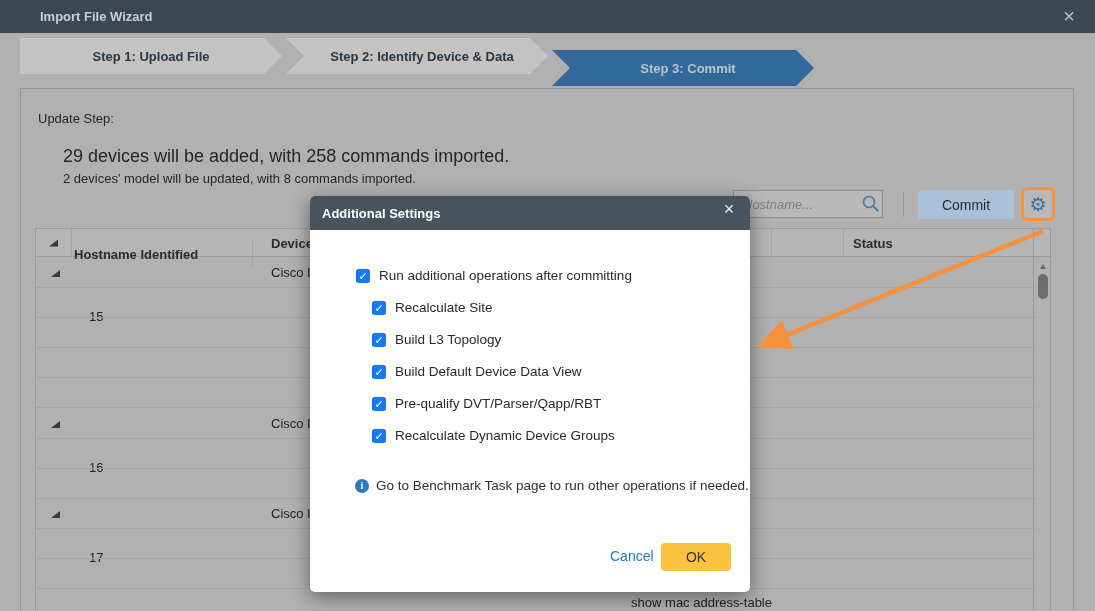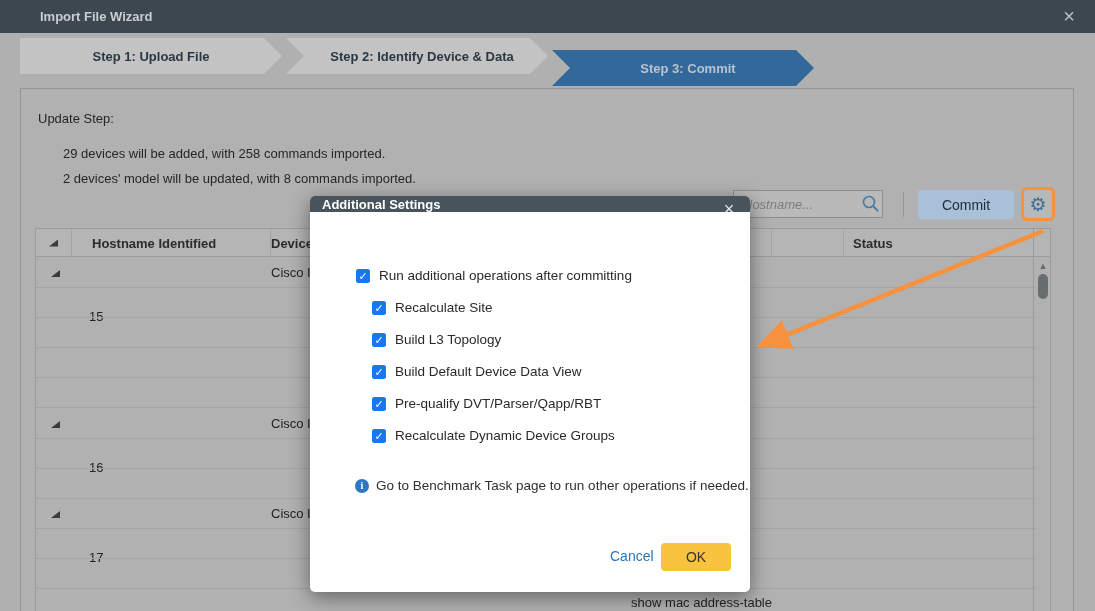--- a/index.html
+++ b/index.html
@@ -17,60 +17,60 @@
   .step-1 { left:20px; width:262px; clip-path:polygon(0 0, calc(100% - 18px) 0, 100% 50%, calc(100% - 18px) 100%, 0 100%); }
   .step-2 { left:286px; width:262px; clip-path:polygon(0 0, calc(100% - 18px) 0, 100% 50%, calc(100% - 18px) 100%, 0 100%, 18px 50%); padding-left:10px; }
   .step-3 { left:552px; width:262px; clip-path:polygon(0 0, calc(100% - 18px) 0, 100% 50%, calc(100% - 18px) 100%, 0 100%, 18px 50%); padding-left:10px;margin-top:12px; }
   .step-4 { left:818px; width:235px; clip-path:polygon(0 0, 100% 0, 100% 100%, 0 100%, 18px 50%); padding-left:10px; }
   .step.active { background:#33689a; color:#b9c3cb; }
 
   
   .panel { position:absolute; left:20px; top:88px; width:1054px; height:525px; border:1px solid #8f979c; background:#b1b1b1; }
 
   .update-title { position:absolute; left:38px; top:111px; font-size:13px; color:#262626; }
-  .update-line1 { position:absolute; left:63px; top:146px; font-size:13px; color:#262626; }
+  .update-line1 { position:absolute; left:63px; top:146px; font-size:18px; color:#262626; }
   .update-line2 { position:absolute; left:63px; top:171px; font-size:13px; color:#262626; }
 
   
   .searchbox { position:absolute; left:733px; top:190px; width:150px; height:28px; background:#b9b9b9; border:1px solid #8e8e8e; display:flex; align-items:center; }
   .searchbox input { flex:1; min-width:0; border:none; outline:none; background:transparent; font-style:italic; font-size:13px; color:#6f6f6f; padding-left:9px; font-family:inherit; }
   .searchbox input::placeholder { color:#7d7d7d; opacity:1; }
   .searchbox .mag { width:22px; height:22px; flex:0 0 22px; }
   .tb-divider { position:absolute; left:903px; top:192px; width:1px; height:25px; background:#989898; }
   .commit-btn { position:absolute; left:918px; top:190px; width:96px; height:29px; background:#a8c1d8; border:none; border-radius:3px; color:#1d2c3a; font-size:14px; font-family:inherit; cursor:pointer; }
   .gear-wrap { position:absolute; left:1021px; top:187px; width:34px; height:34px; border:3px solid #f6913d; border-radius:6px; display:flex; align-items:center; justify-content:center; background:rgba(200,206,210,0.25); cursor:pointer; }
   .gear-wrap .gear { color:#3c6e9b; font-size:19px; line-height:19px; }
 
   
   .grid { position:absolute; left:35px; top:228px; width:1016px; height:383px; border:1px solid #9b9b9b; border-bottom:none; background:#b1b1b1; overflow:hidden; }
   .grid-header { position:absolute; left:0; top:0; width:100%; height:28px; background:#b5b5b5; border-bottom:1px solid #9b9b9b; font-size:13px; color:#2c2c2c; font-weight:600; }
   .hcell { position:absolute; top:0; height:28px; display:flex; align-items:center; border-right:1px solid #a3a3a3; }
   .hc0 { left:0; width:36px; justify-content:center; }
-  .hc1 { left:44px; width:191px; padding-left:12px; }
+  .hc1 { left:26px; width:191px; padding-left:12px;margin-top:11px; }
   .hc2 { left:227px; width:509px; padding-left:8px; }
   .hc3 { left:736px; width:72px; }
   .hc4 { left:808px; width:189px; padding-left:9px; }
   .tri { width:9px; height:7px; background:#3b3b3b; clip-path:polygon(100% 0, 100% 100%, 0 100%); }
   .rows { position:absolute; left:0; top:0; width:100%; height:100%; }
   .grid-row { position:absolute; left:0; width:1000px; height:30px; border-bottom:1px solid #a5a5a5; font-size:13px; color:#222; }
   .grid-row .r-tri { position:absolute; left:15px; top:12px; }
   .grid-row .r-host { position:absolute; left:53px; top:7px;margin-top:44px; }
   .grid-row .r-dev  { position:absolute; left:235px; top:7px; }
   .grid-row .r-cmd  { position:absolute; left:259px; top:6px; width:477px; text-align:right; color:#242424; }
   .vline-scroll { position:absolute; left:997px; top:0; width:1px; height:100%; background:#9b9b9b; }
   .scrollbar { position:absolute; left:998px; top:29px; width:18px; height:354px; }
   .scrollbar .up { position:absolute; left:0; top:3px; width:18px; text-align:center; color:#63696d; font-size:9px; }
   .scrollbar .thumb { position:absolute; left:4px; top:16px; width:10px; height:25px; background:#686d70; border-radius:5px; }
 
   
   .anno-arrow { position:absolute; left:740px; top:218px; width:320px; height:140px; z-index:30; pointer-events:none; }
 
   
   .modal { position:absolute; left:310px; top:196px; width:440px; height:396px; background:#ffffff; border-radius:5px; box-shadow:0 5px 20px rgba(0,0,0,0.45); z-index:20; }
-  .modal-header { position:absolute; left:0; top:0; width:100%; height:16px; background:#49535b; border-radius:5px 5px 0 0; display:flex; align-items:center; }
+  .modal-header { position:absolute; left:0; top:0; width:100%; height:34px; background:#49535b; border-radius:5px 5px 0 0; display:flex; align-items:center; }
   .modal-header .mtitle { color:#ffffff; font-size:13px; font-weight:600; margin-left:12px; }
   .modal-header .mclose { position:absolute; right:10px; top:3px; width:22px; height:22px; color:#e9eaeb; font-size:18px; line-height:21px; text-align:center; cursor:pointer; }
   .cb-row { position:absolute; display:flex; align-items:center; gap:9px; font-size:13.5px; color:#2a2a2a; }
   .cb { width:14px; height:14px; flex:0 0 14px; background:#1778f2; border-radius:2.5px; color:#fff; font-size:11px; line-height:14px; text-align:center; font-weight:700; cursor:pointer; }
   .cb-parent { left:46px; top:72px; }
   .cb-sub0 { left:62px; top:104px; }
   .cb-sub1 { left:62px; top:136px; }
   .cb-sub2 { left:62px; top:168px; }
   .cb-sub3 { left:62px; top:200px; }
   .cb-sub4 { left:62px; top:232px; }

